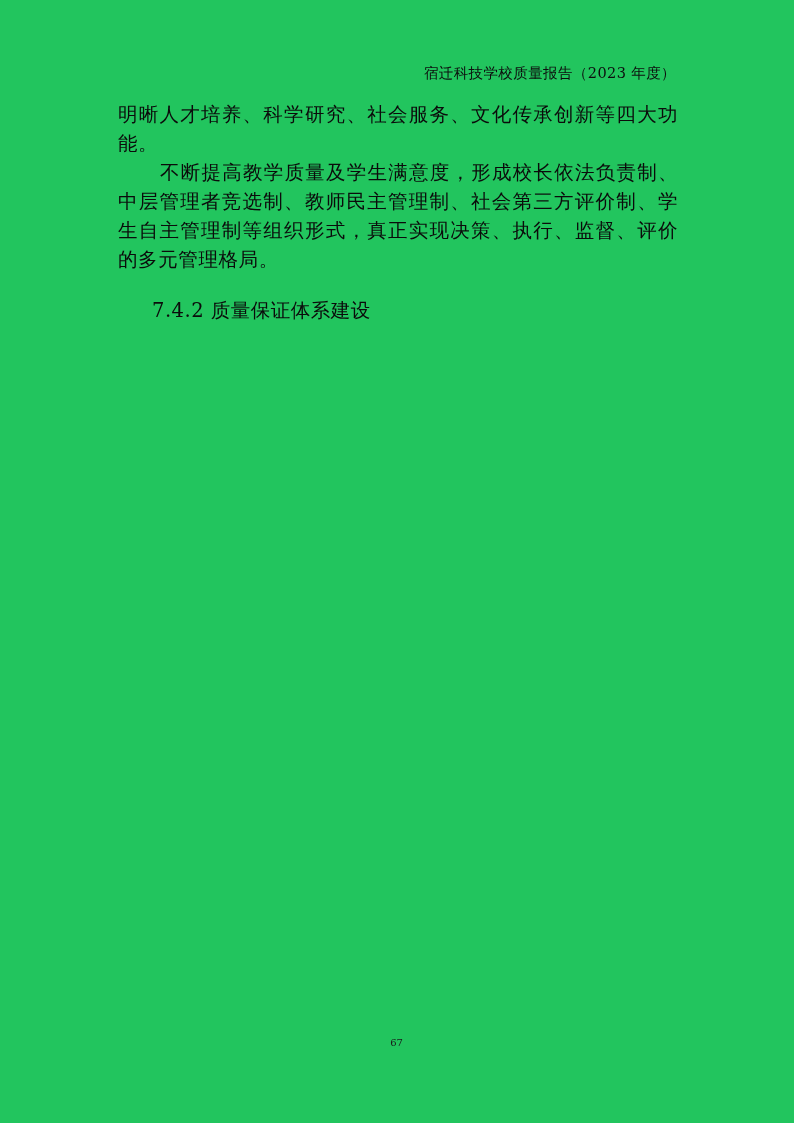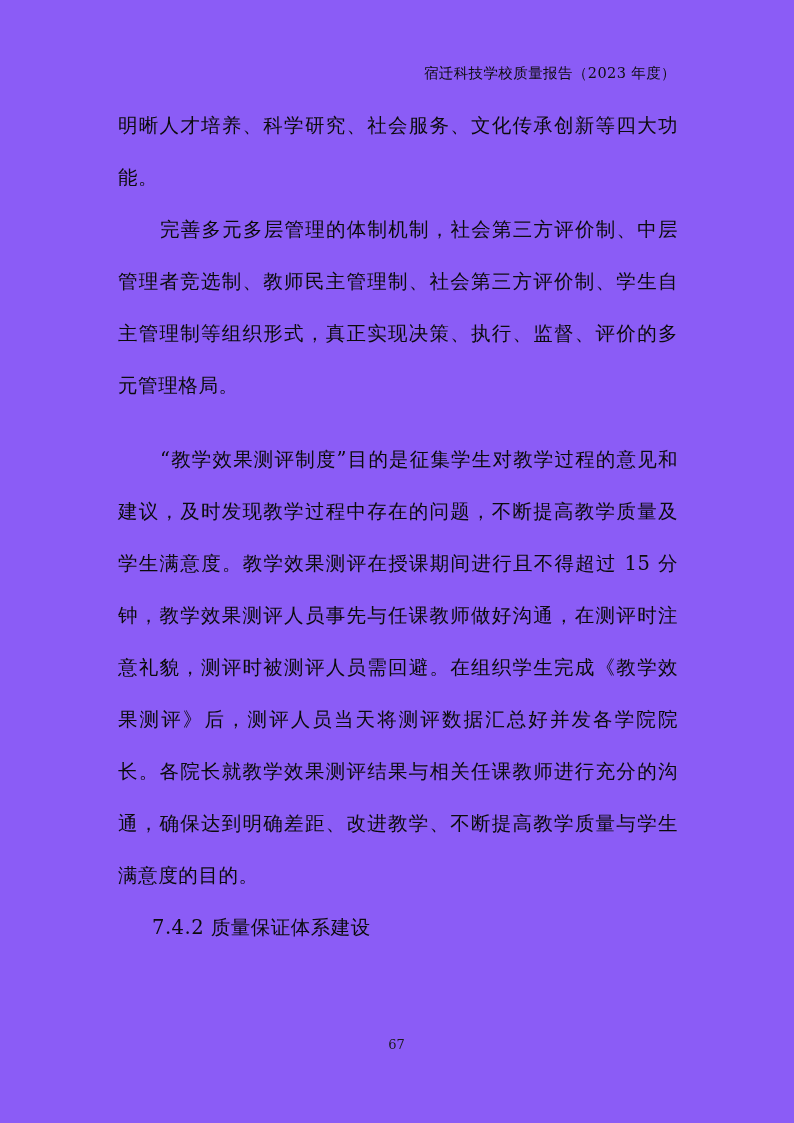--- a/index.html
+++ b/index.html
@@ -4,21 +4,21 @@
 <style>
   html, body {
     margin: 0;
     padding: 0;
     background: #ffffff;
   }
   .page {
     position: relative;
     width: 794px;
     height: 1123px;
-    background: #8b5cf6;
+    background: #22c55e;
     box-sizing: border-box;
     font-family: "DejaVu Serif", serif;
     color: #000000;
     overflow: hidden;
   }
   .header {
     position: absolute;
     top: 64px;
     right: 118px;
     font-size: 14.5px;
@@ -28,21 +28,21 @@
   }
   .body-area {
     position: absolute;
     left: 118px;
     top: 100px;
     width: 560px;
   }
   p {
     margin: 0;
     font-size: 19.5px;
-    line-height: 52px;
+    line-height: 29px;
     text-align: justify;
     text-justify: inter-ideograph;
     letter-spacing: 0.6px;
     color: #0b0b0b;
   }
   p.indent {
     text-indent: 42px;
   }
   p.heading {
     text-indent: 22px;
@@ -55,45 +55,44 @@
     letter-spacing: 0.5px;
   }
   .gap-sm { height: 8px; }
   .gap-md { height: 14px; }
   .footer {
     position: absolute;
     left: 0;
     right: 1px;
     top: 1037px;
     text-align: center;
-    font-size: 13px;
+    font-size: 10px;
     color: #1a1a1a;
   }
 </style>
 </head>
 <body>
 
 <div class="page">
 
   <div class="header">宿迁科技学校质量报告（2023 年度）</div>
 
   <div class="body-area">
 
     <p class="cont">明晰人才培养、科学研究、社会服务、文化传承创新等四大功能。</p>
 
-    <p class="indent">完善多元多层管理的体制机制，社会第三方评价制、中层管理者竞选制、教师民主管理制、社会第三方评价制、学生自主管理制等组织形式，真正实现决策、执行、监督、评价的多元管理格局。</p>
+    <p class="indent">不断提高教学质量及学生满意度，形成校长依法负责制、中层管理者竞选制、教师民主管理制、社会第三方评价制、学生自主管理制等组织形式，真正实现决策、执行、监督、评价的多元管理格局。</p>
 
     <div class="gap-md"></div>
 
 
     <div class="gap-sm"></div>
 
 
 
-    <p class="indent">“教学效果测评制度”目的是征集学生对教学过程的意见和建议，及时发现教学过程中存在的问题，不断提高教学质量及学生满意度。教学效果测评在授课期间进行且不得超过 15 分钟，教学效果测评人员事先与任课教师做好沟通，在测评时注意礼貌，测评时被测评人员需回避。在组织学生完成《教学效果测评》后，测评人员当天将测评数据汇总好并发各学院院长。各院长就教学效果测评结果与相关任课教师进行充分的沟通，确保达到明确差距、改进教学、不断提高教学质量与学生满意度的目的。</p>
 
     <p class="subheading">7.4.2 质量保证体系建设</p>
 
   </div>
 
   <div class="footer">67</div>
 
 </div>
 
 </body></html>

